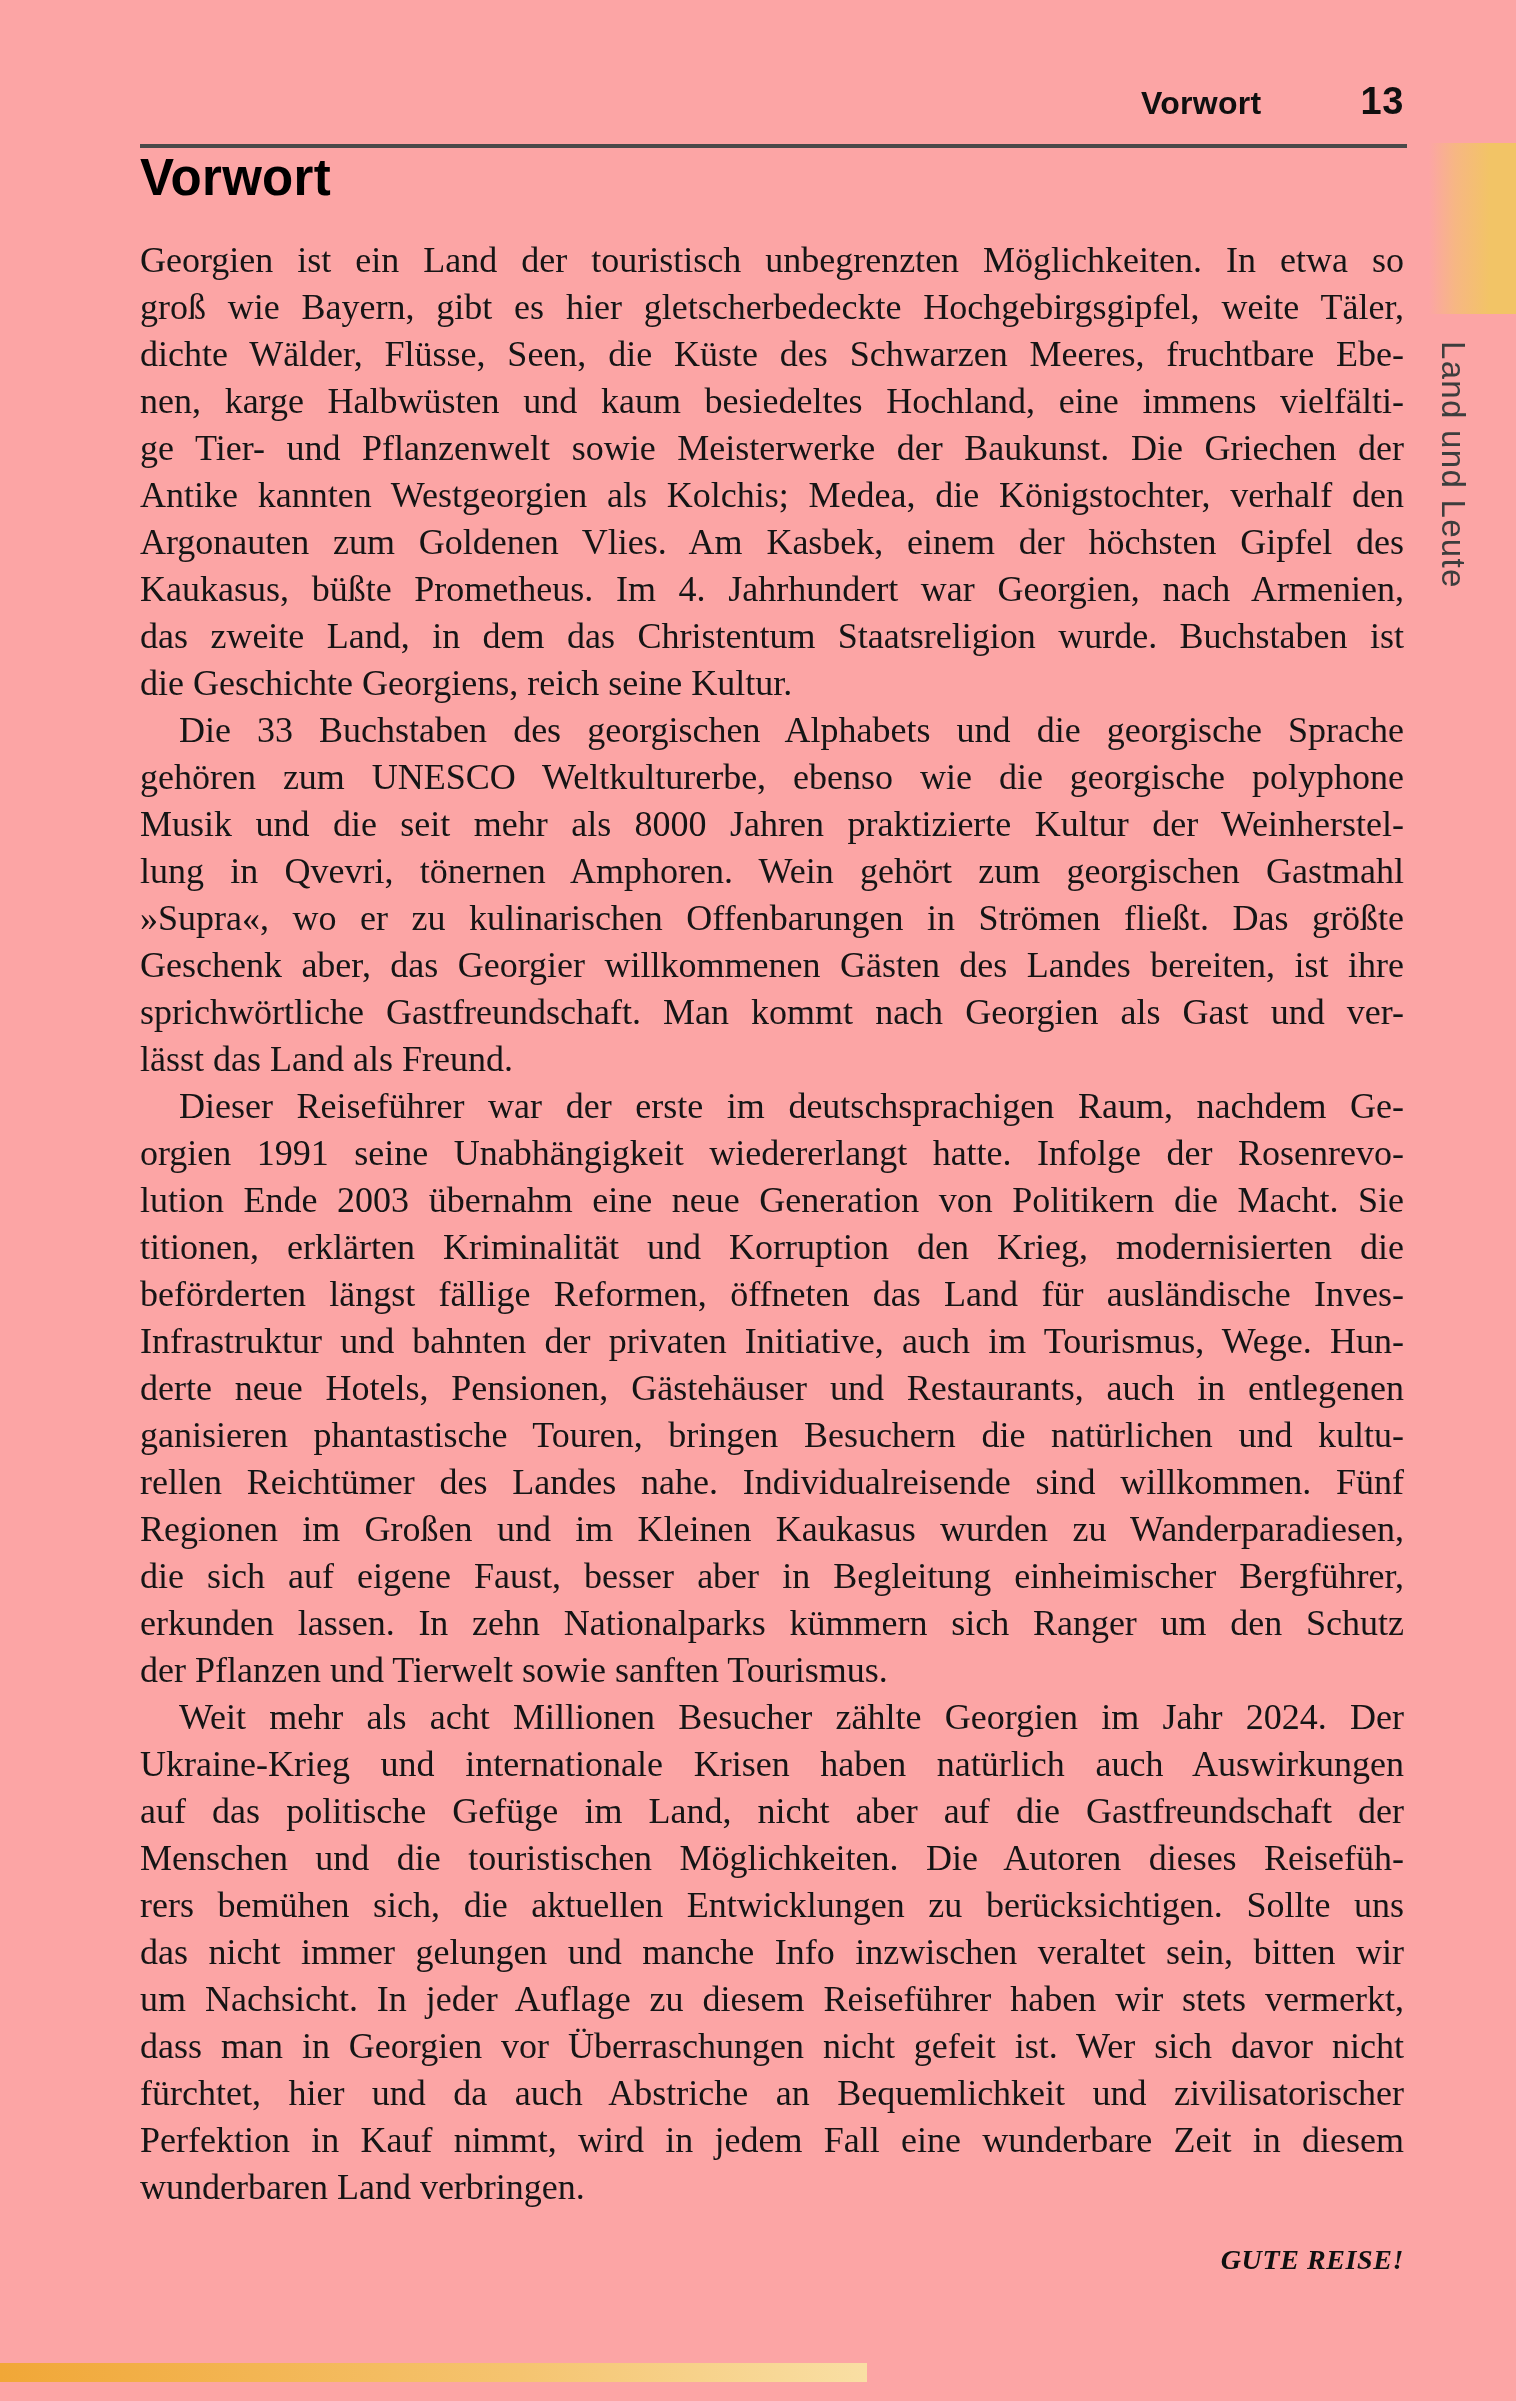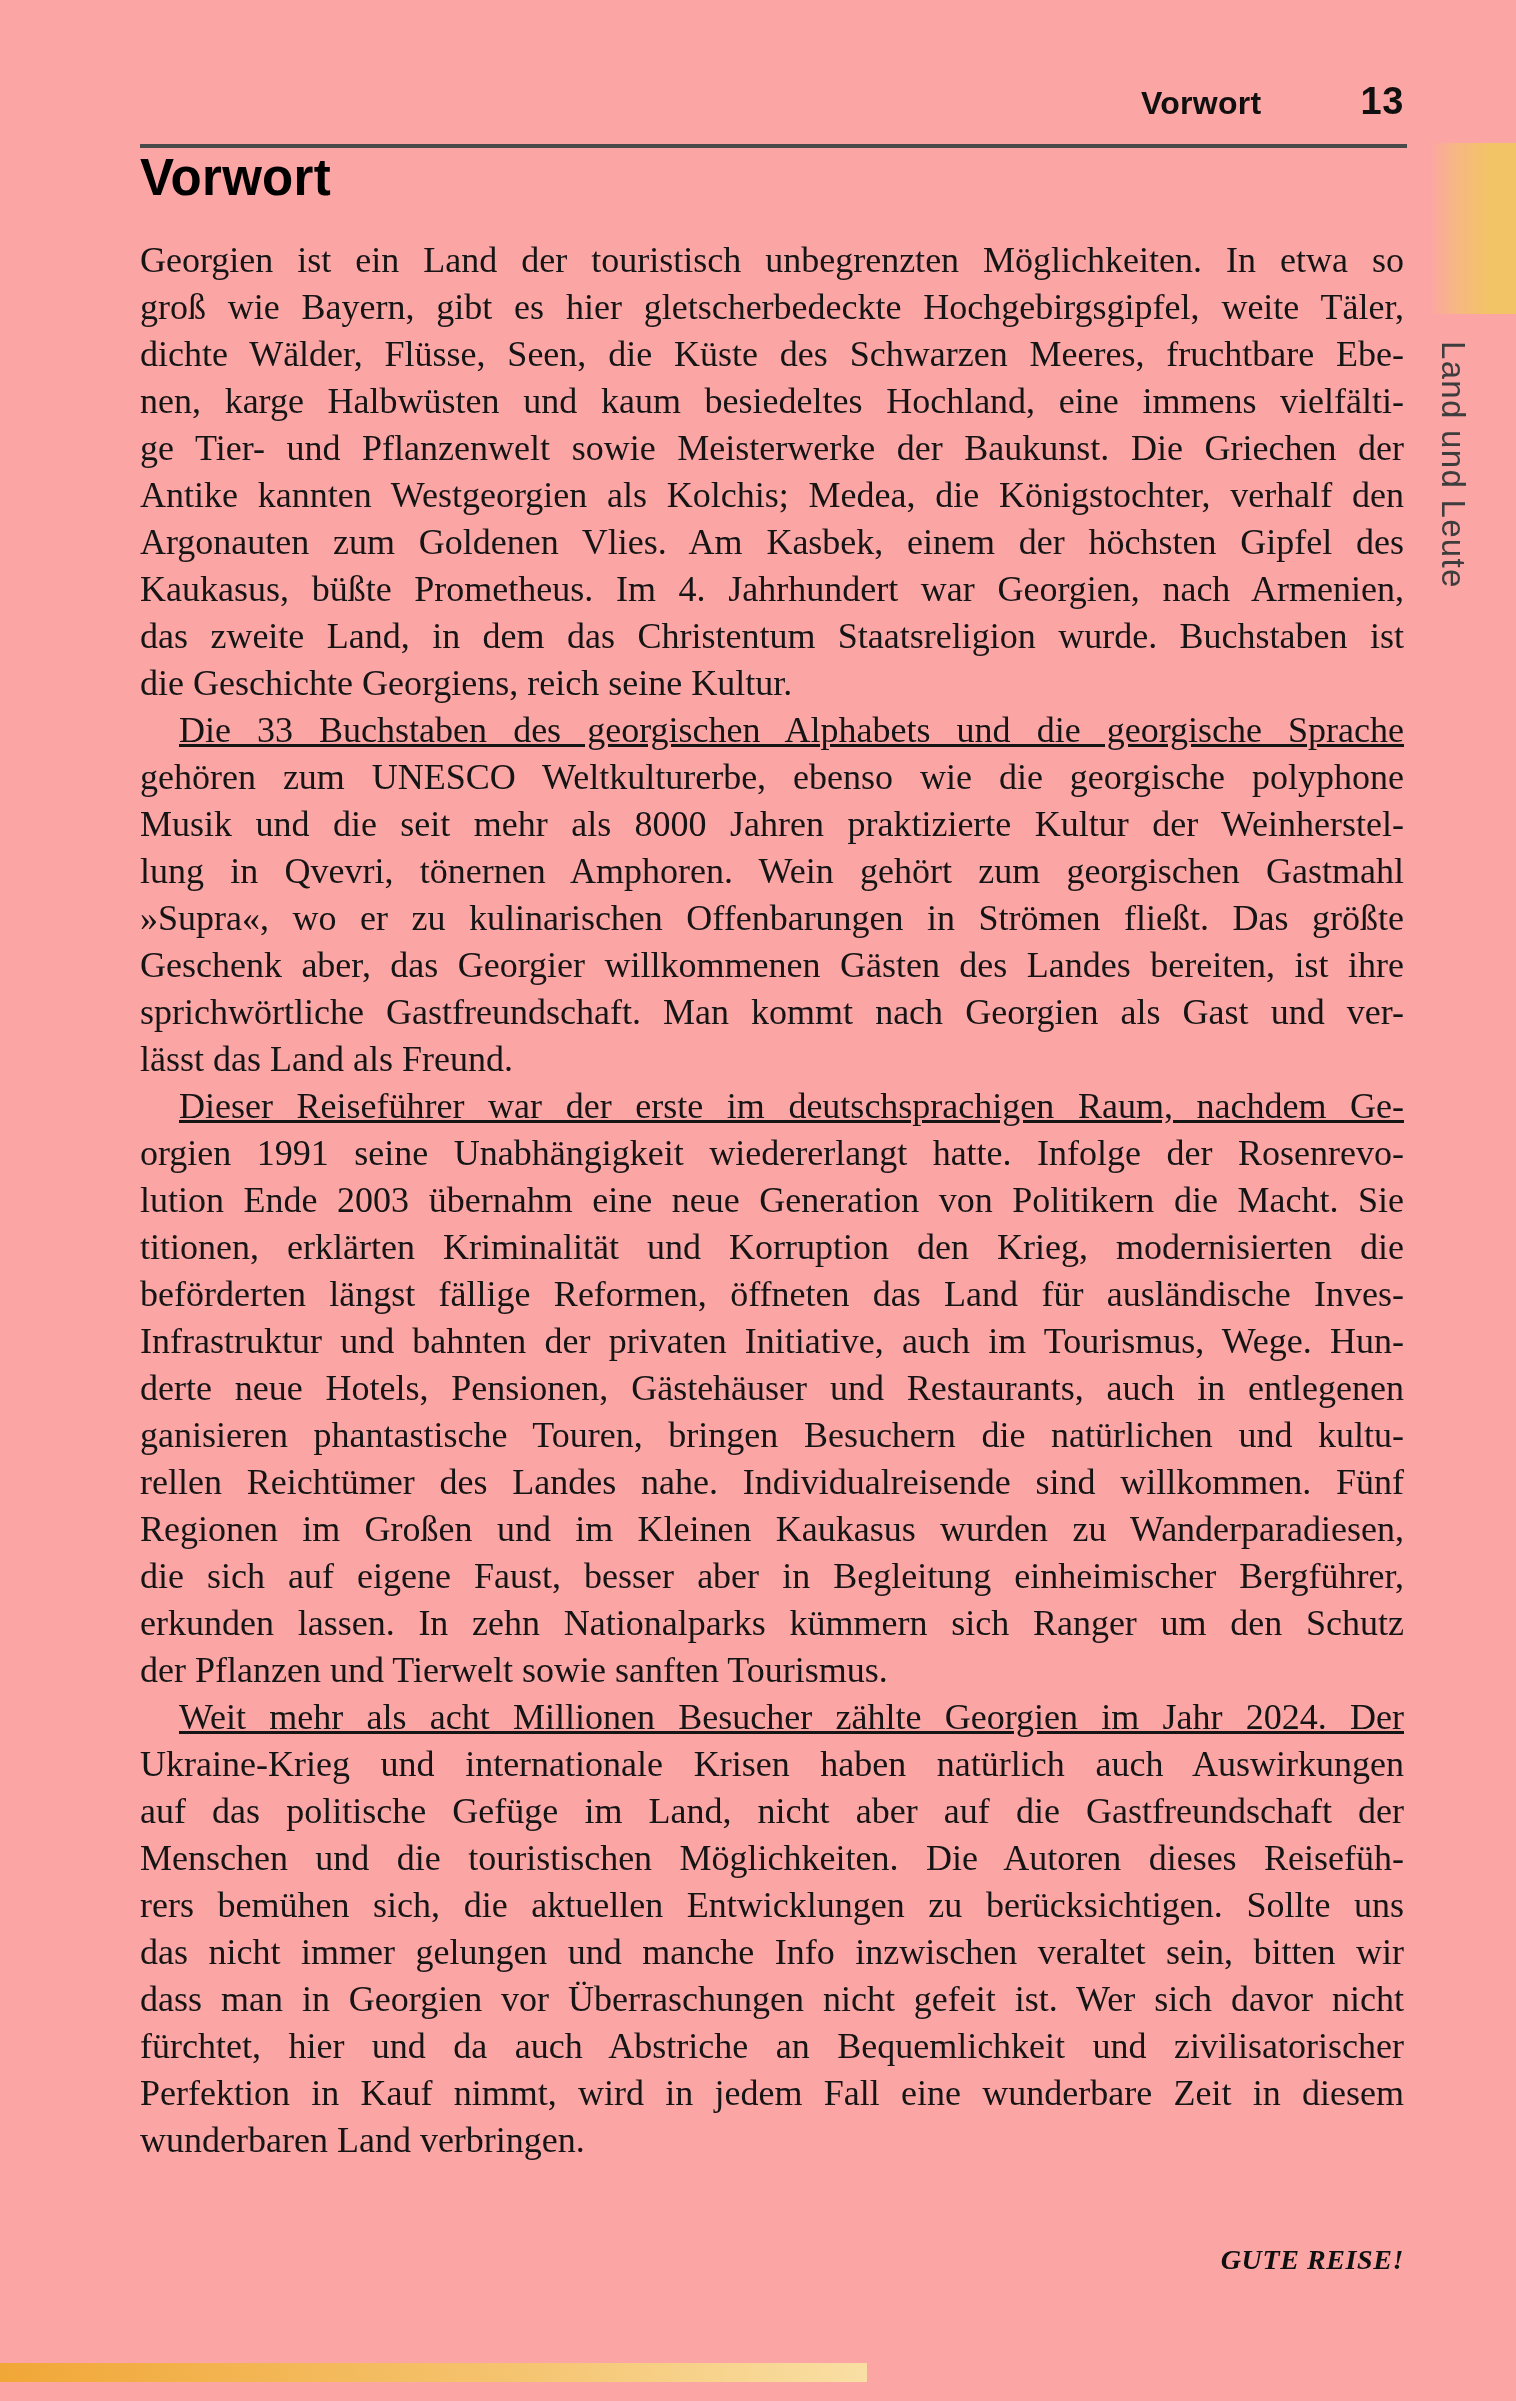--- a/index.html
+++ b/index.html
@@ -22,21 +22,21 @@
   .page-title { position: absolute; left: 140px; top: 149px; margin: 0;
                 font-family: "Liberation Sans", sans-serif; font-weight: 700;
                 font-size: 51px; line-height: 1.15; color: #000; letter-spacing: 0.3px; }
 
   
   .body-text { position: absolute; left: 140px; top: 237px; width: 1264px;
                font-size: 36px; line-height: 47px; color: #151515; }
   .body-text .line { text-align: justify; text-align-last: justify; white-space: normal;
                      height: 47px; overflow: visible; }
   .body-text .line.par-last { text-align-last: left; }
-  .body-text .line.first-indent { padding-left: 39px; text-decoration: underline; }
+  .body-text .line.first-indent { padding-left: 39px; }
 
   
   .closing { position: absolute; right: 112px; top: 2244px;
              font-family: "Liberation Serif", serif; font-style: italic; font-weight: 700;
              font-size: 28px; color: #101010; letter-spacing: 0.6px; }
 
   
   .chapter-tab { position: absolute; left: 1429px; top: 143px; width: 87px; height: 171px;
                  background: linear-gradient(90deg, rgba(242,197,104,0) 0%, rgba(242,197,104,0.55) 30%, #F2C466 70%); }
 
@@ -94,20 +94,21 @@
       <div class="line">Regionen im Großen und im Kleinen Kaukasus wurden zu Wanderparadiesen,</div>
       <div class="line">die sich auf eigene Faust, besser aber in Begleitung einheimischer Bergführer,</div>
       <div class="line">erkunden lassen. In zehn Nationalparks kümmern sich Ranger um den Schutz</div>
       <div class="line par-last">der Pflanzen und Tierwelt sowie sanften Tourismus.</div>
       <div class="line first-indent">Weit mehr als acht Millionen Besucher zählte Georgien im Jahr 2024. Der</div>
       <div class="line">Ukraine-Krieg und internationale Krisen haben natürlich auch Auswirkungen</div>
       <div class="line">auf das politische Gefüge im Land, nicht aber auf die Gastfreundschaft der</div>
       <div class="line">Menschen und die touristischen Möglichkeiten. Die Autoren dieses Reisefüh-</div>
       <div class="line">rers bemühen sich, die aktuellen Entwicklungen zu berücksichtigen. Sollte uns</div>
       <div class="line">das nicht immer gelungen und manche Info inzwischen veraltet sein, bitten wir</div>
+      <div class="line">um Nachsicht. In jeder Auflage zu diesem Reiseführer haben wir stets vermerkt,</div>
       <div class="line">dass man in Georgien vor Überraschungen nicht gefeit ist. Wer sich davor nicht</div>
       <div class="line">fürchtet, hier und da auch Abstriche an Bequemlichkeit und zivilisatorischer</div>
       <div class="line">Perfektion in Kauf nimmt, wird in jedem Fall eine wunderbare Zeit in diesem</div>
       <div class="line par-last">wunderbaren Land verbringen.</div>
     </div>
 
   <div class="closing">GUTE REISE!</div>
 
   <div class="chapter-tab"></div>
 

